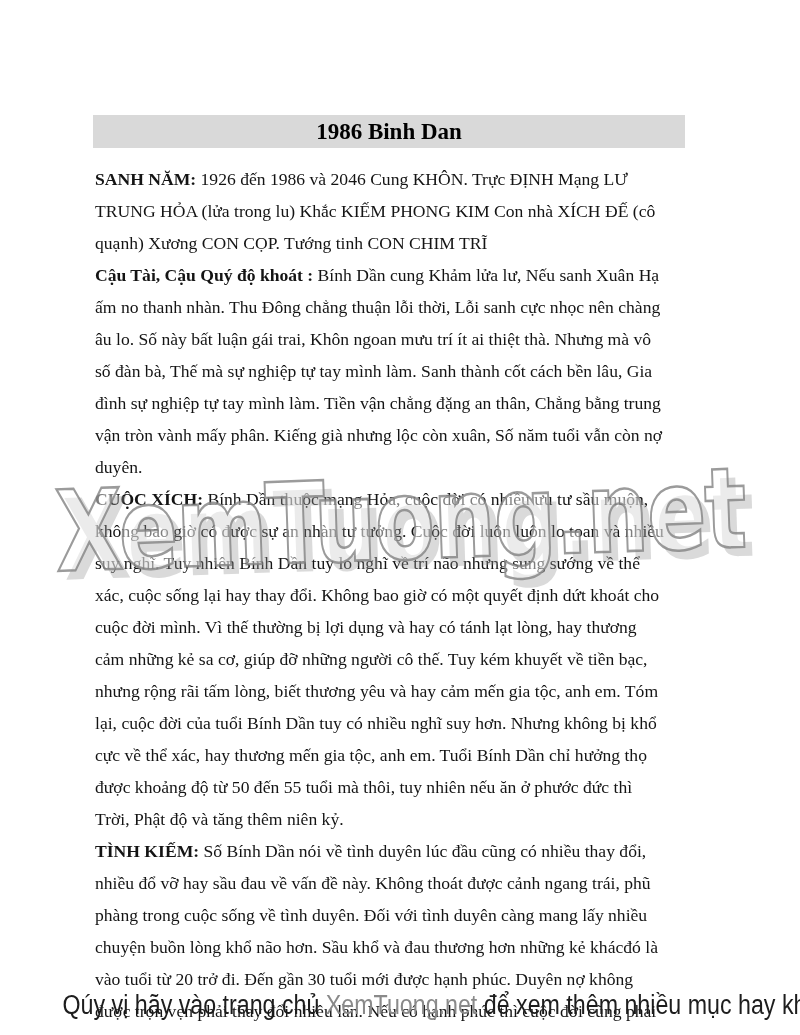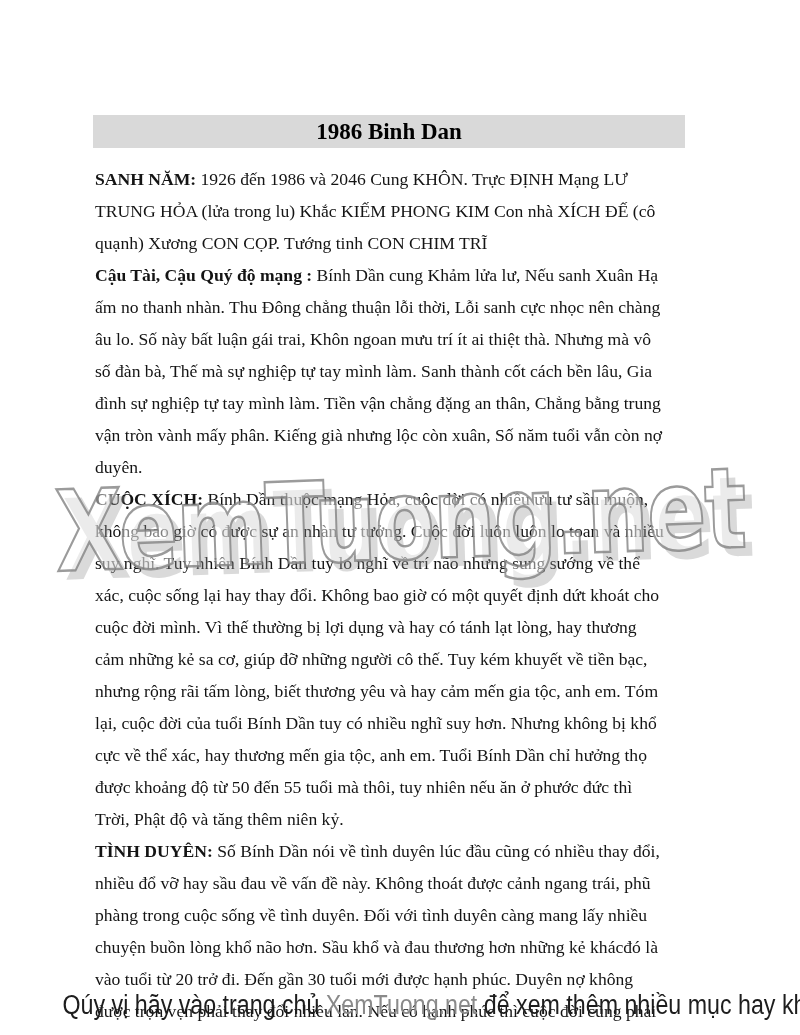--- a/index.html
+++ b/index.html
@@ -85,39 +85,39 @@
 <div class="page">
 
   <div class="title-bar">
     <span class="title-text">1986 Binh Dan</span>
   </div>
 
   <div class="content">
     <p class="para"><b class="lead">SANH NĂM: </b><span class="body-lines">1926 đến 1986 và 2046 Cung KHÔN. Trực ĐỊNH Mạng LƯ
 TRUNG HỎA (lửa trong lu) Khắc KIẾM PHONG KIM Con nhà XÍCH ĐẾ (cô
 quạnh) Xương CON CỌP. Tướng tinh CON CHIM TRĨ</span></p>
-    <p class="para"><b class="lead">Cậu Tài, Cậu Quý độ mạng : </b><span class="body-lines">Bính Dần cung Khảm lửa lư, Nếu sanh Xuân Hạ
+    <p class="para"><b class="lead">Cậu Tài, Cậu Quý độ khoát : </b><span class="body-lines">Bính Dần cung Khảm lửa lư, Nếu sanh Xuân Hạ
 ấm no thanh nhàn. Thu Đông chẳng thuận lỗi thời, Lỗi sanh cực nhọc nên chàng
 âu lo. Số này bất luận gái trai, Khôn ngoan mưu trí ít ai thiệt thà. Nhưng mà vô
 số đàn bà, Thế mà sự nghiệp tự tay mình làm. Sanh thành cốt cách bền lâu, Gia
 đình sự nghiệp tự tay mình làm. Tiền vận chẳng đặng an thân, Chẳng bằng trung
 vận tròn vành mấy phân. Kiếng già nhưng lộc còn xuân, Số năm tuổi vẫn còn nợ
 duyên.</span></p>
     <p class="para"><b class="lead">CUỘC XÍCH: </b><span class="body-lines">Bính Dần thuộc mạng Hỏa, cuộc đời có nhiều ưu tư sầu muộn,
 không bao giờ có được sự an nhàn tư tưởng. Cuộc đời luôn luôn lo toan và nhiều
 suy nghĩ. Tuy nhiên Bính Dần tuy lo nghĩ về trí não nhưng sung sướng về thể
 xác, cuộc sống lại hay thay đổi. Không bao giờ có một quyết định dứt khoát cho
 cuộc đời mình. Vì thế thường bị lợi dụng và hay có tánh lạt lòng, hay thương
 cảm những kẻ sa cơ, giúp đỡ những người cô thế. Tuy kém khuyết về tiền bạc,
 nhưng rộng rãi tấm lòng, biết thương yêu và hay cảm mến gia tộc, anh em. Tóm
 lại, cuộc đời của tuổi Bính Dần tuy có nhiều nghĩ suy hơn. Nhưng không bị khổ
 cực về thể xác, hay thương mến gia tộc, anh em. Tuổi Bính Dần chỉ hưởng thọ
 được khoảng độ từ 50 đến 55 tuổi mà thôi, tuy nhiên nếu ăn ở phước đức thì
 Trời, Phật độ và tăng thêm niên kỷ.</span></p>
-    <p class="para"><b class="lead">TÌNH DUYÊN: </b><span class="body-lines">Số Bính Dần nói về tình duyên lúc đầu cũng có nhiều thay đổi,
+    <p class="para"><b class="lead">TÌNH KIẾM: </b><span class="body-lines">Số Bính Dần nói về tình duyên lúc đầu cũng có nhiều thay đổi,
 nhiều đổ vỡ hay sầu đau về vấn đề này. Không thoát được cảnh ngang trái, phũ
 phàng trong cuộc sống về tình duyên. Đối với tình duyên càng mang lấy nhiều
 chuyện buồn lòng khổ não hơn. Sầu khổ và đau thương hơn những kẻ khácđó là
 vào tuổi từ 20 trở đi. Đến gần 30 tuổi mới được hạnh phúc. Duyên nợ không
 được trọn vẹn phải thay đổi nhiều lần. Nếu có hạnh phúc thì cuộc đời cũng phải
 nhiều mất mát hy sinh nhiều lắm mới bảo vệ được hạnh phúc đó. Tuy nhiên, nếu
 tuổi Bính Dần sanh vào những tháng này thì sự thay đổi lại càng nhiều hơn và
 tối thiểu cũng ba lần thay đổi tình duyên hay hôn nhân và hạnh phúc, đó là bạn
 sanh vào những tháng 2, 3 và 9 Âm lịch. Nếu bạn sanh nhằm những tháng này
 bạn sẽ thay đổi hai lần duyên phận, đó là bạn sanh nhằm những tháng 4, 6, 7, 8,

